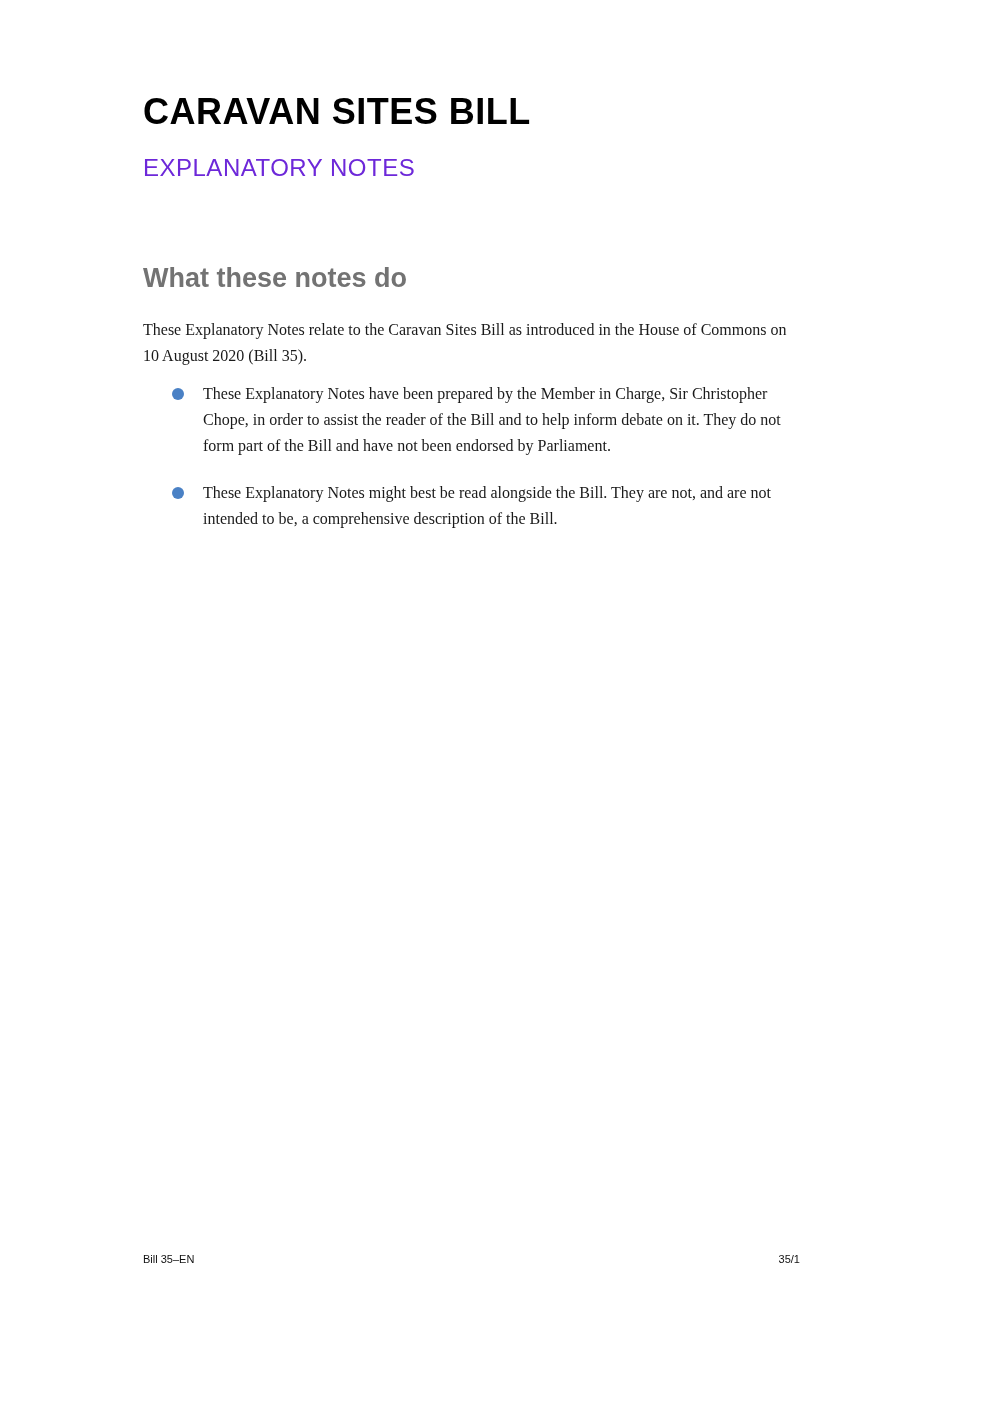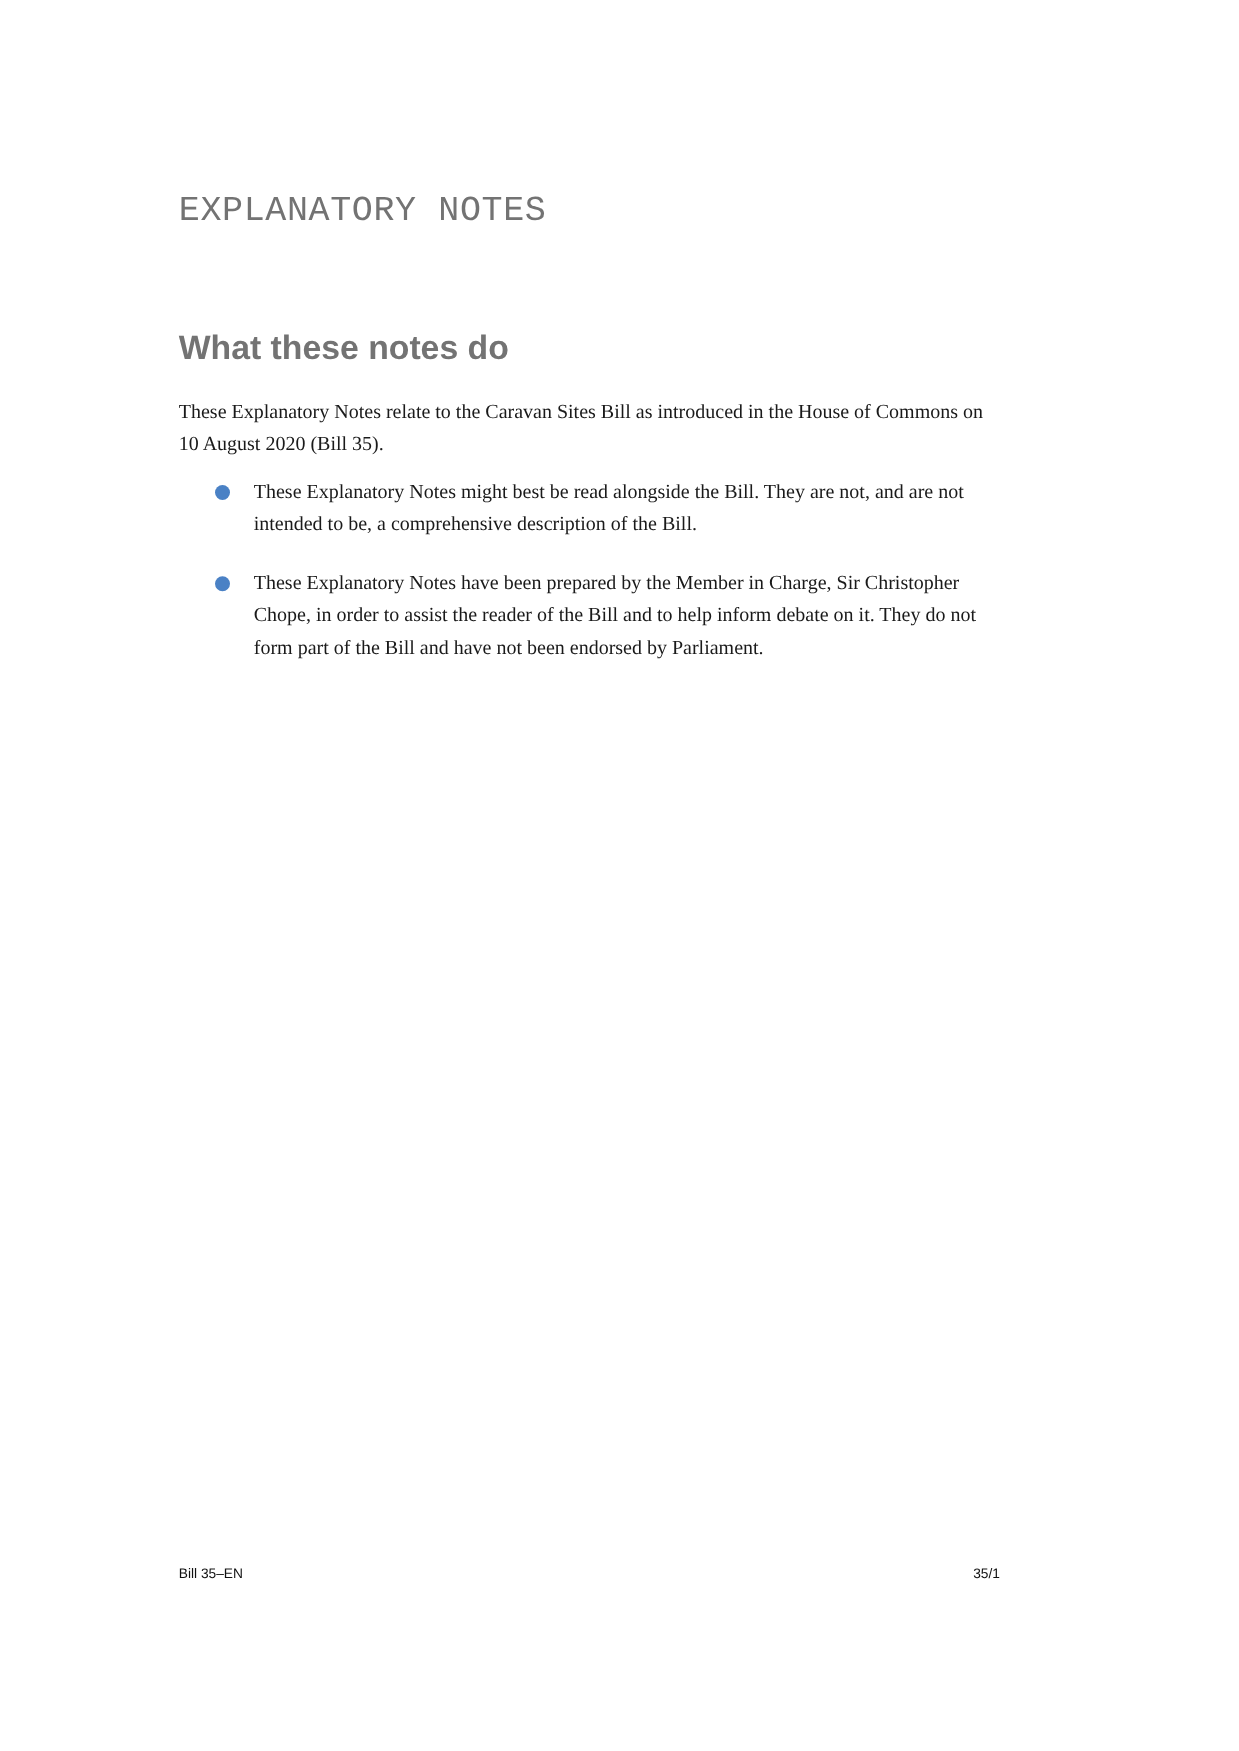--- a/index.html
+++ b/index.html
@@ -27,26 +27,26 @@
     line-height: 1.15;
     letter-spacing: 0.5px;
     color: #000000;
     white-space: nowrap;
   }
   .doc-subtitle {
     position: absolute;
     left: 143px;
     top: 154px;
     margin: 0;
-    font-family: Liberation Mono, monospace;
+    font-family: Liberation Sans, sans-serif;
     font-weight: 400;
-    font-size: 28px;
+    font-size: 24px;
     line-height: 1.15;
     letter-spacing: 0.5px;
-    color: #737373;
+    color: #6d28d9;
     white-space: nowrap;
   }
   .section-heading {
     position: absolute;
     left: 143px;
     top: 263px;
     margin: 0;
     font-family: "Liberation Sans", sans-serif;
     font-weight: 700;
     font-size: 27px;
@@ -111,39 +111,40 @@
     position: absolute;
     right: 191px;
     top: 0;
   }
 </style>
 </head>
 <body>
 
 <div class="page">
 
+  <h1 class="doc-title">CARAVAN SITES BILL</h1>
 
   <h2 class="doc-subtitle">EXPLANATORY NOTES</h2>
 
   <h3 class="section-heading" style="color: #737373;">What these notes do</h3>
 
   <p class="intro-paragraph">These Explanatory Notes relate to the Caravan Sites Bill as introduced in the House of Commons on
 10 August 2020 (Bill 35).</p>
 
   <ul class="bullet-list">
     <li class="bullet-item">
       <span class="bullet-dot" style="background-color: rgb(74, 129, 197);"></span>
-      <span class="bullet-text">These Explanatory Notes might best be read alongside the Bill. They are not, and are not
-intended to be, a comprehensive description of the Bill.</span>
+      <span class="bullet-text">These Explanatory Notes have been prepared by the Member in Charge, Sir Christopher
+Chope, in order to assist the reader of the Bill and to help inform debate on it. They do not
+form part of the Bill and have not been endorsed by Parliament.</span>
     </li>
     <li class="bullet-item">
       <span class="bullet-dot" style="background-color: rgb(74, 129, 197);"></span>
-      <span class="bullet-text">These Explanatory Notes have been prepared by the Member in Charge, Sir Christopher
-Chope, in order to assist the reader of the Bill and to help inform debate on it. They do not
-form part of the Bill and have not been endorsed by Parliament.</span>
+      <span class="bullet-text">These Explanatory Notes might best be read alongside the Bill. They are not, and are not
+intended to be, a comprehensive description of the Bill.</span>
     </li>
   </ul>
 
   <div class="page-footer">
     <span class="footer-left">Bill 35–EN</span>
     <span class="footer-right">35/1</span>
   </div>
 
 </div>
 

